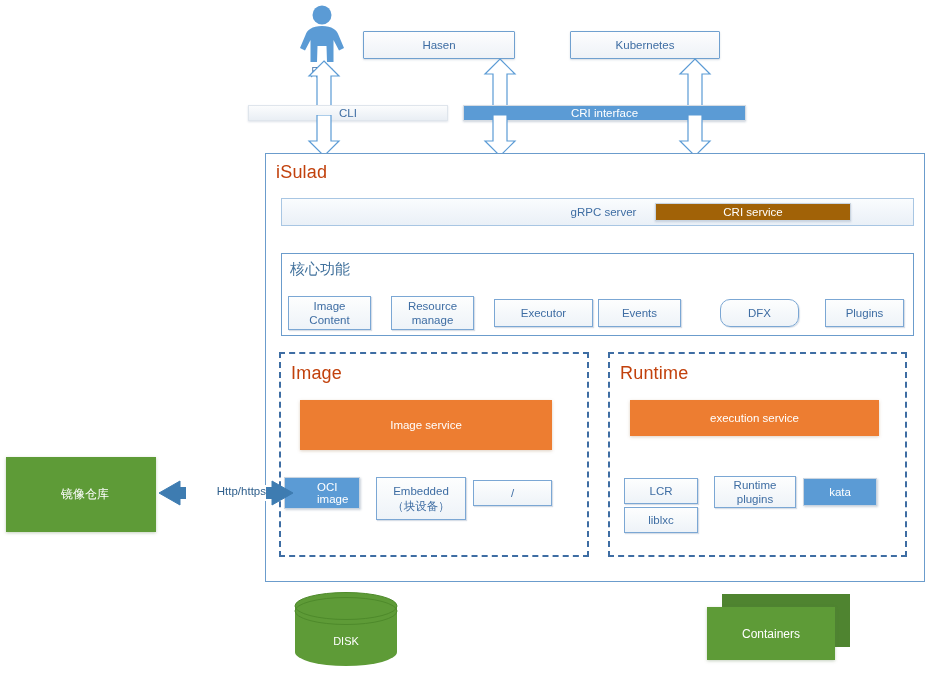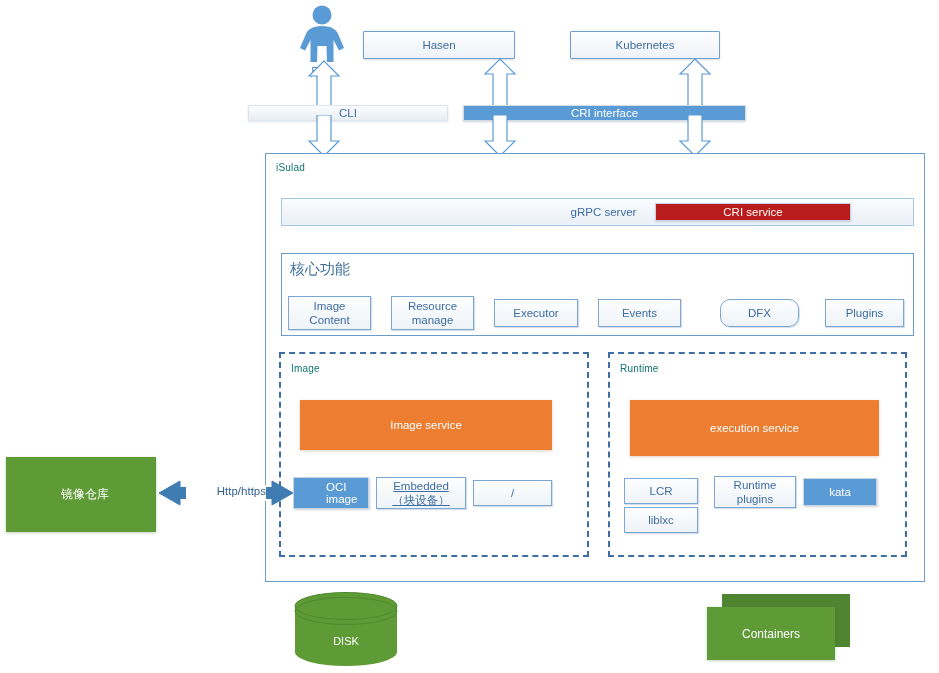--- a/index.html
+++ b/index.html
@@ -53,40 +53,40 @@
     box-shadow: 0 1px 2px rgba(110,130,155,0.35);
     color: #ffffff;
   }
 
   
   .panel-outer {
     border: 1px solid #6b9ccc;
     background: #ffffff;
   }
   .panel-title {
-    color: #0f766e;
-    font-size: 10px;
+    color: #c2410c;
+    font-size: 18px;
     letter-spacing: 0.2px;
   }
   .panel-title-cn {
     color: #41719c;
     font-size: 15px;
   }
 
   
   .grpcrow {
     border: 1px solid #a8c6e3;
     background: linear-gradient(to bottom, #fafcfe 0%, #eaf0f7 100%);
   }
   .grpc-text {
     color: #3e6da3;
     font-size: 11.5px;
   }
   .cri-service {
-    background: #b91c1c;
+    background: #a16207;
     border: 1px solid #c9d4e0;
     color: #ffffff;
     font-size: 11.5px;
     display: flex;
     align-items: center;
     justify-content: center;
     box-shadow: 0 1px 2px rgba(110,130,155,0.30);
   }
 
   
@@ -199,39 +199,39 @@
   <div class="abs grpc-text" style="left:556px; top:206px; width:95px; height:16px; text-align:center;">gRPC server</div>
   <div class="abs cri-service" style="left:655px; top:203px; width:196px; height:18px;">CRI service</div>
 
   <div class="abs corebox" style="left:281px; top:253px; width:633px; height:83px;"></div>
   <div class="abs panel-title-cn" style="left:290px; top:260px; width:180px; height:20px;">核心功能</div>
 
   <div class="abs chip lbl" style="left:288px; top:296px; width:83px; height:34px;">Image
 Content</div>
   <div class="abs chip lbl" style="left:391px; top:296px; width:83px; height:34px;">Resource
 manage</div>
-  <div class="abs chip lbl" style="left:494px; top:299px; width:84px; height:28px;">Executor</div>
+  <div class="abs chip lbl" style="left:494px; top:299px; width:99px; height:28px;">Executor</div>
   <div class="abs chip lbl" style="left:598px; top:299px; width:83px; height:28px;">Events</div>
   <div class="abs chip lbl" style="left:720px; top:299px; width:79px; height:28px;border-radius:10px;">DFX</div>
   <div class="abs chip lbl" style="left:825px; top:299px; width:79px; height:28px;">Plugins</div>
 
   <div class="abs dashbox" style="left:279px; top:352px; width:310px; height:205px;"></div>
   <div class="abs panel-title" style="left:291px; top:363px; width:160px; height:20px;">Image</div>
 
   <div class="abs orange" style="left:300px; top:400px; width:252px; height:50px;">Image service</div>
 
-  <div class="abs bluechip" style="left:293px; top:477px; width:76px; height:32px;padding-left:32px;">OCI image</div>
-  <div class="abs chip lbl" style="left:376px; top:477px; width:90px; height:32px;text-decoration:underline;">Embedded
+  <div class="abs bluechip" style="left:284px; top:477px; width:76px; height:32px;padding-left:32px;">OCI image</div>
+  <div class="abs chip lbl" style="left:376px; top:477px; width:90px; height:43px;">Embedded
 （块设备）</div>
   <div class="abs chip lbl" style="left:473px; top:480px; width:79px; height:26px;">/</div>
 
   <div class="abs dashbox" style="left:608px; top:352px; width:299px; height:205px;"></div>
   <div class="abs panel-title" style="left:620px; top:363px; width:160px; height:20px;">Runtime</div>
 
-  <div class="abs orange" style="left:630px; top:400px; width:249px; height:56px;">execution service</div>
+  <div class="abs orange" style="left:630px; top:400px; width:249px; height:36px;">execution service</div>
 
   <div class="abs chip lbl" style="left:624px; top:478px; width:74px; height:26px;">LCR</div>
   <div class="abs chip lbl" style="left:624px; top:507px; width:74px; height:26px;">liblxc</div>
   <div class="abs chip lbl" style="left:714px; top:476px; width:82px; height:32px;">Runtime
 plugins</div>
   <div class="abs bluechip" style="left:803px; top:478px; width:74px; height:28px;">kata</div>
 
   <div class="abs greenbox" style="left:6px; top:457px; width:150px; height:75px;padding-left:8px;">镜像仓库</div>
 
   <div class="abs http-arrow" style="left:158px; top:478px; width:136px; height:30px;">

